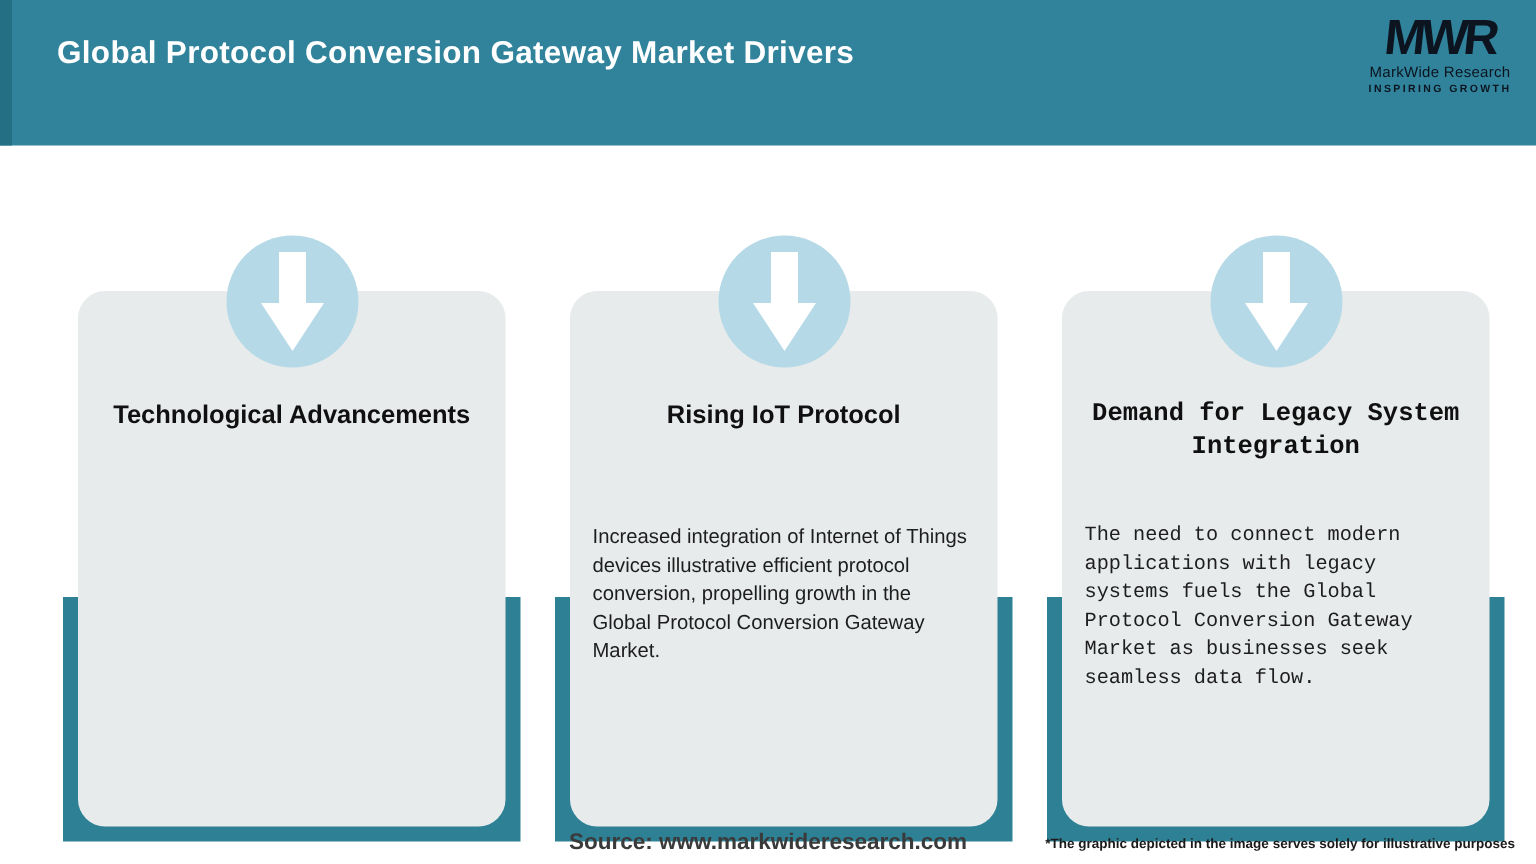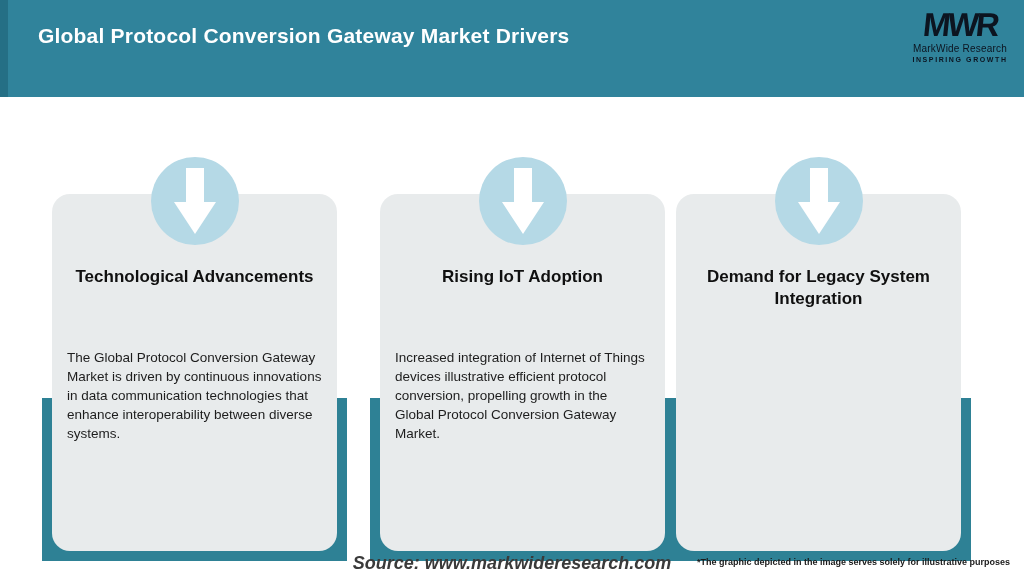--- a/index.html
+++ b/index.html
@@ -31,21 +31,21 @@
     font-size:33px;font-weight:800;letter-spacing:-3px;
     transform:skewX(-6deg);margin-bottom:3px;
   }
   .logo-name{font-size:10px;font-weight:400;letter-spacing:.2px;margin-bottom:2px;}
   .logo-tagline{font-size:7px;font-weight:700;letter-spacing:1.6px;}
 
   
   .card-group{position:absolute;top:0;width:285px;height:452px;margin-top:16px;}
   .card-group.c1{left:52px;}
   .card-group.c2{left:380px;}
-  .card-group.c3{left:676px;}
+  .card-group.c3{left:708px;font-family:Liberation Mono, monospace;}
 
   .backdrop{
     position:absolute;left:-10px;top:382px;width:305px;height:163px;
     background:var(--accent-teal,#2e8195);z-index:0;
   }
   .card{
     position:absolute;left:0;top:178px;width:285px;height:357px;
     background:var(--card-gray,#e8ebec);border-radius:18px;z-index:1;
   }
   .card-title{
@@ -61,21 +61,21 @@
     position:absolute;left:50%;top:141px;transform:translateX(-50%);
     width:88px;height:88px;border-radius:50%;
     background:var(--circle-blue,#b5d9e6);z-index:2;
     display:flex;align-items:center;justify-content:center;
   }
   .circle svg{display:block;}
 
   
   .source-text{
     position:absolute;left:0;right:0;top:553px;text-align:center;
-    font-size:18px;font-weight:700;color:#3a3a3a;font-style:italic;
+    font-size:15px;font-weight:700;color:#3a3a3a;
   }
   .disclaimer-text{
     position:absolute;right:14px;top:557px;
     font-size:9px;color:#1a1a1a;font-weight:bold;
   }
 </style>
 </head>
 <body style="--header-teal: #30839b; --header-accent: #256f85; --accent-teal: #2e8195; --circle-blue: #b5d9e6; --card-gray: #e8ebec; --logo-ink: #0c1420;">
 
 <div class="page">
@@ -87,46 +87,46 @@
       <div class="logo-mwr">MWR</div>
       <div class="logo-name">MarkWide Research</div>
       <div class="logo-tagline">INSPIRING GROWTH</div>
     </div>
   </div>
 
   <div class="card-group c1">
     <div class="backdrop"></div>
     <div class="card">
       <h2 class="card-title">Technological Advancements</h2>
-      <p class="card-desc">The Global Protocol Conversion Gateway Market is driven by continuous innovations in data communication technologies that enhance interoperability between diverse systems.</p>
     </div>
     <div class="circle">
       <svg width="42" height="66" viewBox="0 0 42 66" aria-hidden="true">
         <polygon points="12,0 30,0 30,34 42,34 21,66 0,34 12,34" fill="#ffffff"></polygon>
       </svg>
     </div>
   </div>
 
   <div class="card-group c2">
     <div class="backdrop"></div>
     <div class="card">
-      <h2 class="card-title">Rising IoT Adoption</h2>
+      <h2 class="card-title">Rising IoT Protocol</h2>
       <p class="card-desc">Increased integration of Internet of Things devices illustrative efficient protocol conversion, propelling growth in the Global Protocol Conversion Gateway Market.</p>
     </div>
     <div class="circle">
       <svg width="42" height="66" viewBox="0 0 42 66" aria-hidden="true">
         <polygon points="12,0 30,0 30,34 42,34 21,66 0,34 12,34" fill="#ffffff"></polygon>
       </svg>
     </div>
   </div>
 
   <div class="card-group c3">
     <div class="backdrop"></div>
     <div class="card">
       <h2 class="card-title">Demand for Legacy System Integration</h2>
+      <p class="card-desc">The need to connect modern applications with legacy systems fuels the Global Protocol Conversion Gateway Market as businesses seek seamless data flow.</p>
     </div>
     <div class="circle">
       <svg width="42" height="66" viewBox="0 0 42 66" aria-hidden="true">
         <polygon points="12,0 30,0 30,34 42,34 21,66 0,34 12,34" fill="#ffffff"></polygon>
       </svg>
     </div>
   </div>
 
   <div class="source-text">Source: www.markwideresearch.com</div>
   <div class="disclaimer-text">*The graphic depicted in the image serves solely for illustrative purposes</div>

